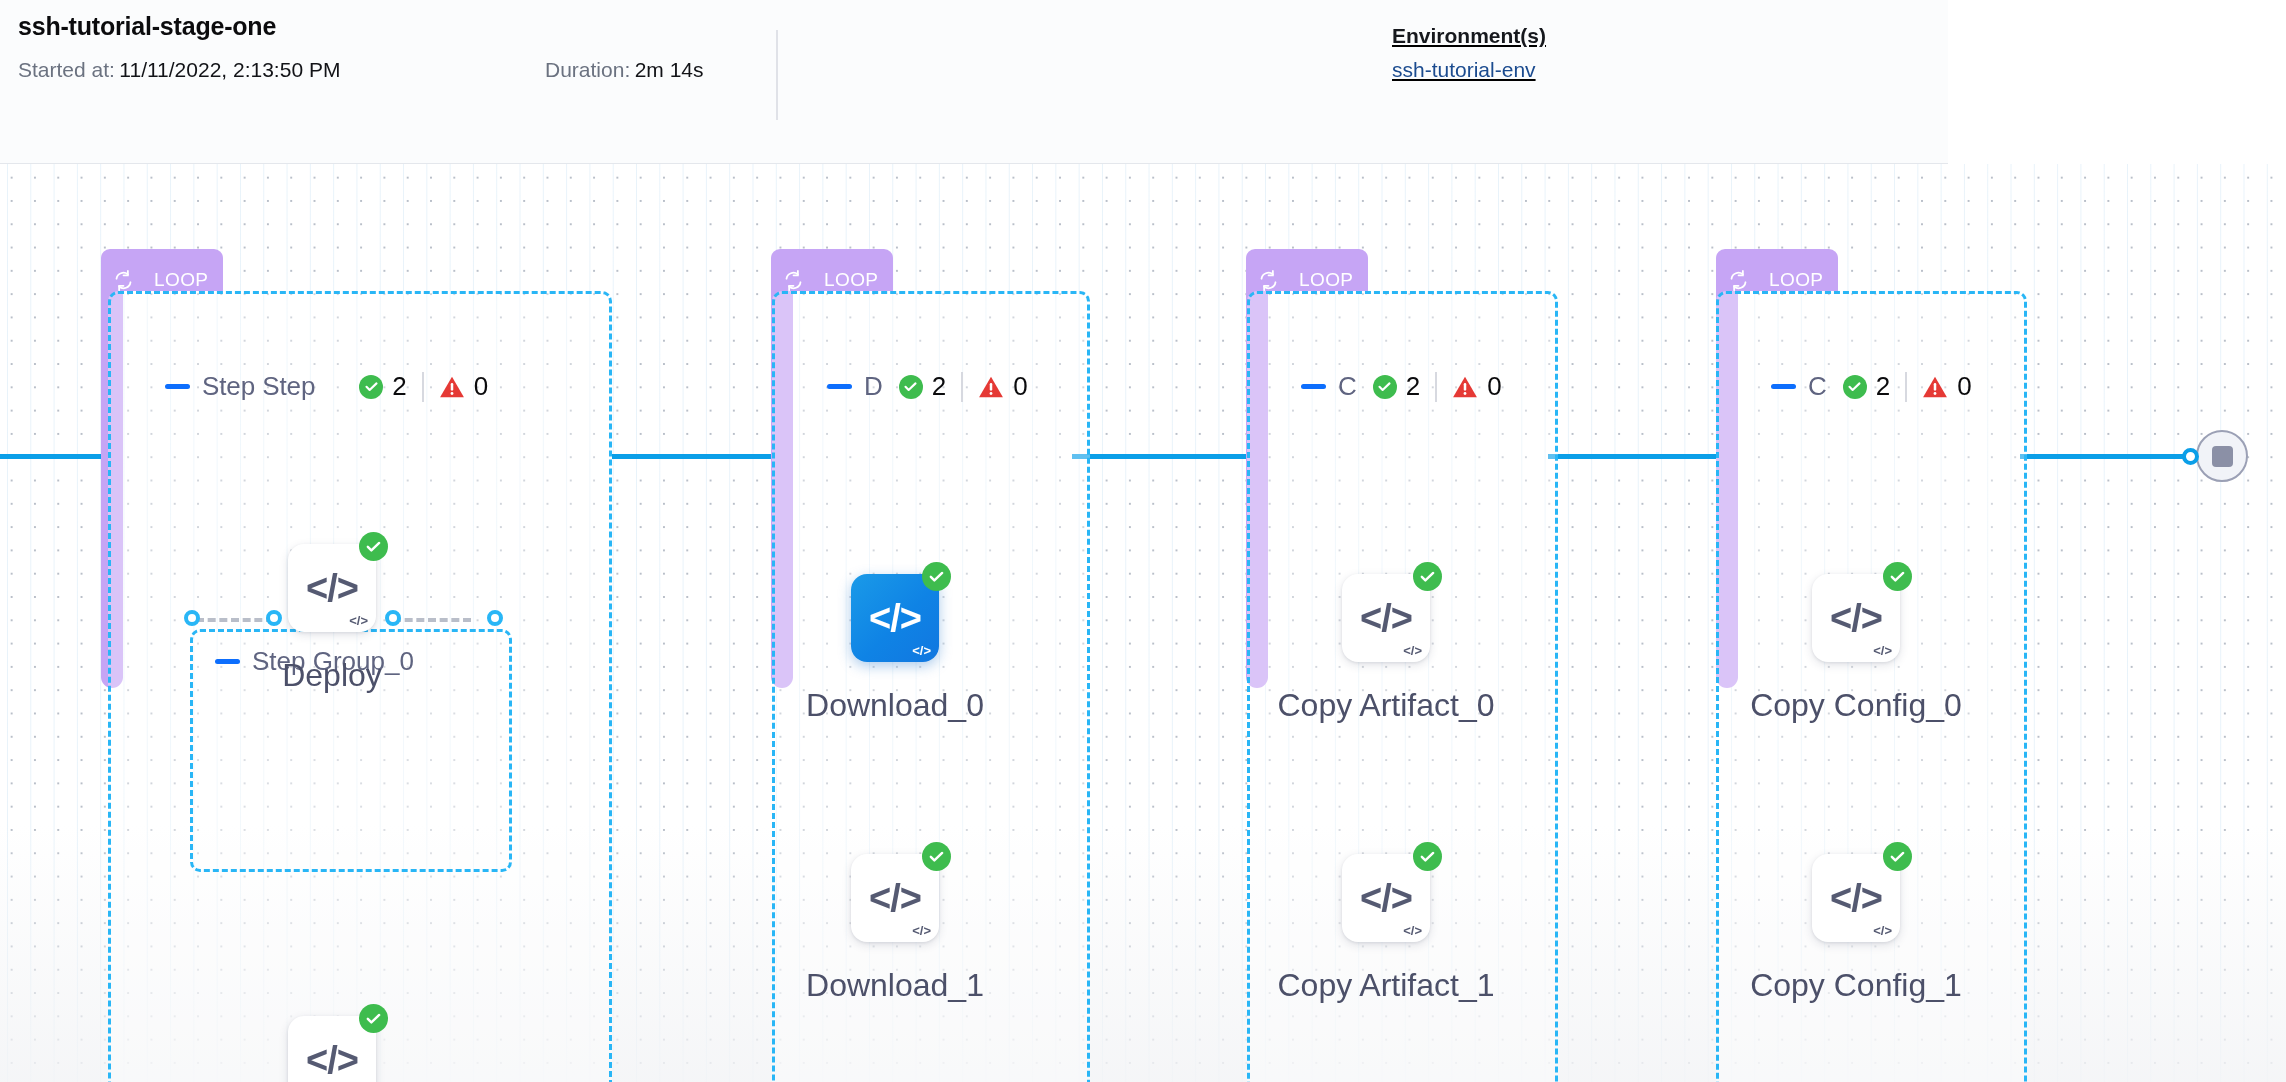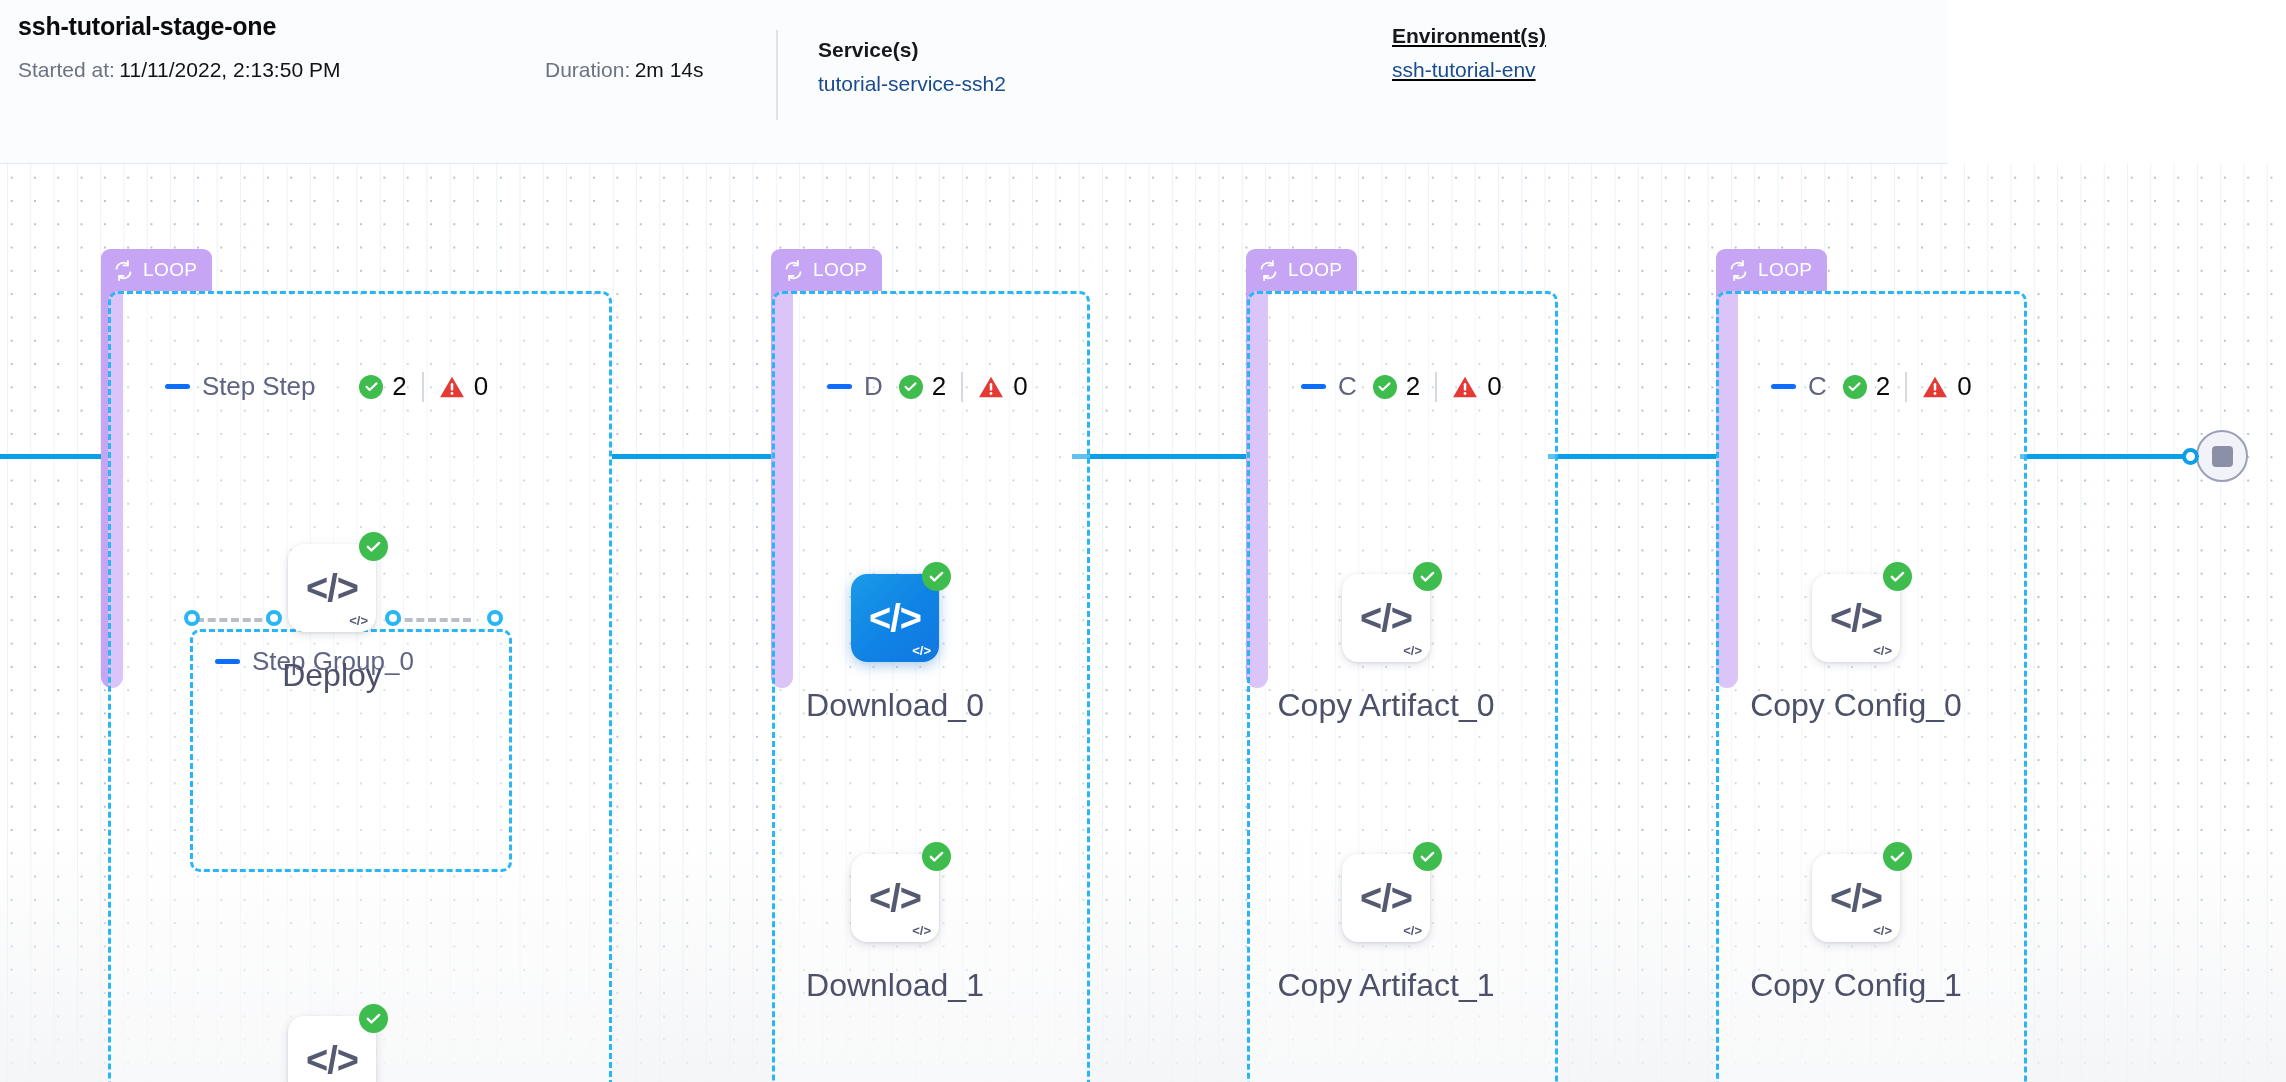--- a/index.html
+++ b/index.html
@@ -73,21 +73,21 @@
     width: 17px; height: 17px; border-radius: 50%;
     background: #ffffff; border: 4px solid #0b9fe8;
   }
 
   
   .loop-wrap { position: absolute; z-index: 2; }
   .loop-badge {
     position: absolute; left: 0; top: 0;
     height: 42px; padding: 0 15px 0 12px;
     background: #c6a5f5; border-radius: 9px 9px 0 0;
-    display: flex; align-items: center; gap: 9px;
+    display: flex; align-items: flex-end; gap: 20px;
     color: #ffffff; font-size: 19px; letter-spacing: 0.4px;
     z-index: 4;
   }
   .loop-spine {
     position: absolute; left: 0; top: 20px;
     width: 22px; background: #c6a5f5;
     border-radius: 0 0 11px 11px; z-index: 3;
   }
   .group-box {
     position: absolute;
@@ -189,24 +189,20 @@
     <span class="meta-value">11/11/2022, 2:13:50 PM</span>
   </div>
 
   <div id="duration-block">
     <span class="meta-label">Duration:</span>
     <span class="meta-value">2m 14s</span>
   </div>
 
   <div id="hdr-divider"></div>
 
-  <div id="service-block">
-    <div class="col-head">Service(s)</div>
-    <div class="col-link">tutorial-service-ssh2</div>
-  </div>
 
   <div id="env-block">
     <div class="col-head">Environment(s)</div>
     <div class="col-link">ssh-tutorial-env</div>
   </div>
 </div>
 
 <div id="canvas">
 
   <div class="conn-line" style="left:0px; top:290px; width:105px;"></div>

